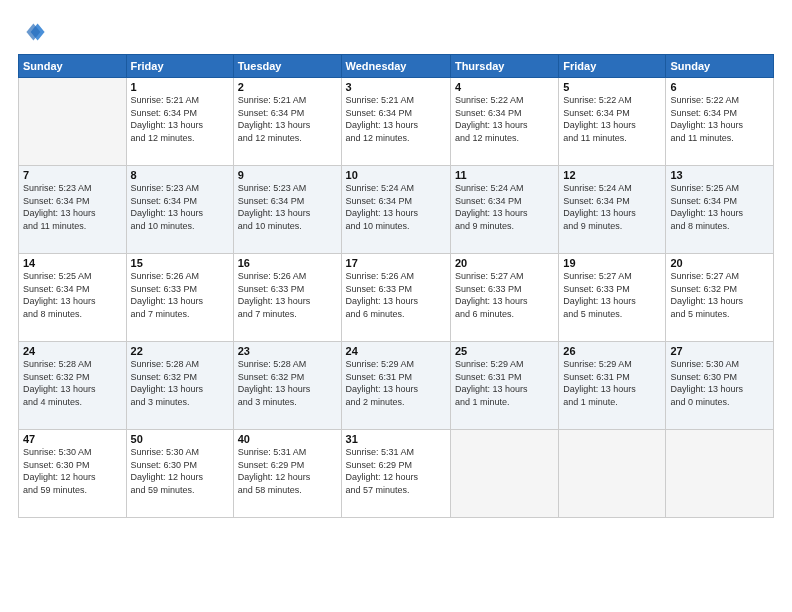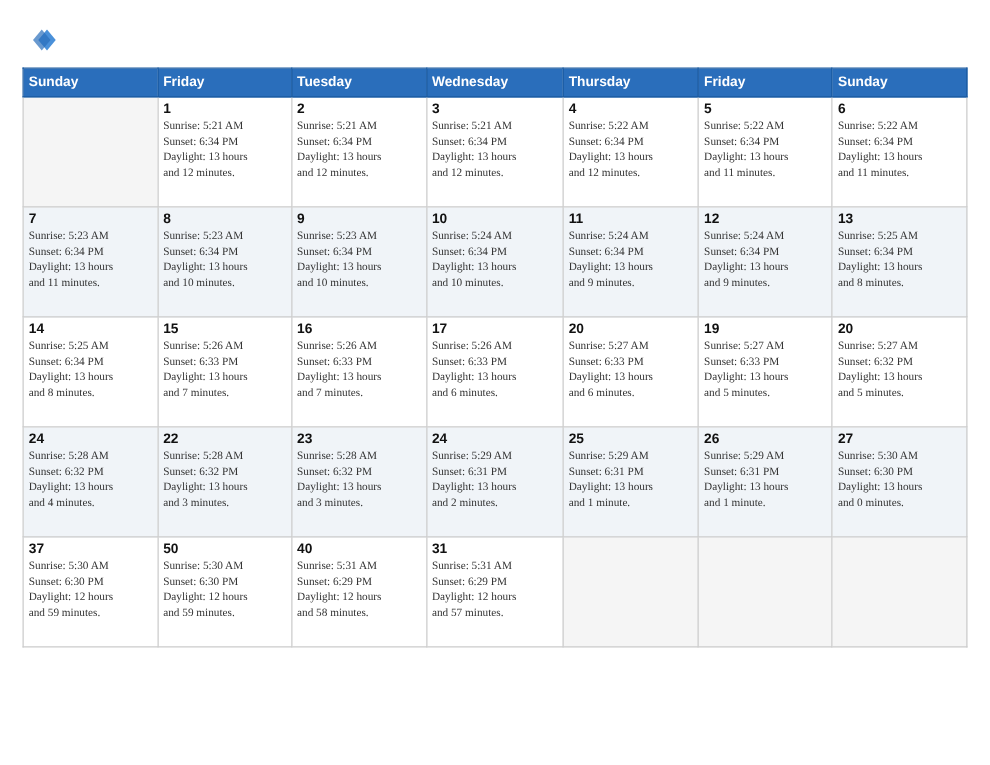--- a/index.html
+++ b/index.html
@@ -84,21 +84,20 @@
       font-weight: bold;
       font-size: 11px;
       color: #111;
       display: block;
       margin-bottom: 1px;
     }
     .day-info {
       font-size: 9px;
       color: #333;
       line-height: 1.4;
-      font-family: Liberation Serif, serif;
     }
     .row-alt td {
       background: #f0f4f8;
     }
   </style>
 </head>
 <body>
 
 <div class="page">
   <div class="header">
@@ -243,21 +242,21 @@
             <span class="day-num">26</span>
             <div class="day-info">Sunrise: 5:29 AM<br>Sunset: 6:31 PM<br>Daylight: 13 hours<br>and 1 minute.</div>
           </td>
           <td>
             <span class="day-num">27</span>
             <div class="day-info">Sunrise: 5:30 AM<br>Sunset: 6:30 PM<br>Daylight: 13 hours<br>and 0 minutes.</div>
           </td>
         </tr>
         <tr>
           <td>
-            <span class="day-num">37</span>
+            <span class="day-num">47</span>
             <div class="day-info">Sunrise: 5:30 AM<br>Sunset: 6:30 PM<br>Daylight: 12 hours<br>and 59 minutes.</div>
           </td>
           <td>
             <span class="day-num">50</span>
             <div class="day-info">Sunrise: 5:30 AM<br>Sunset: 6:30 PM<br>Daylight: 12 hours<br>and 59 minutes.</div>
           </td>
           <td>
             <span class="day-num">40</span>
             <div class="day-info">Sunrise: 5:31 AM<br>Sunset: 6:29 PM<br>Daylight: 12 hours<br>and 58 minutes.</div>
           </td>

